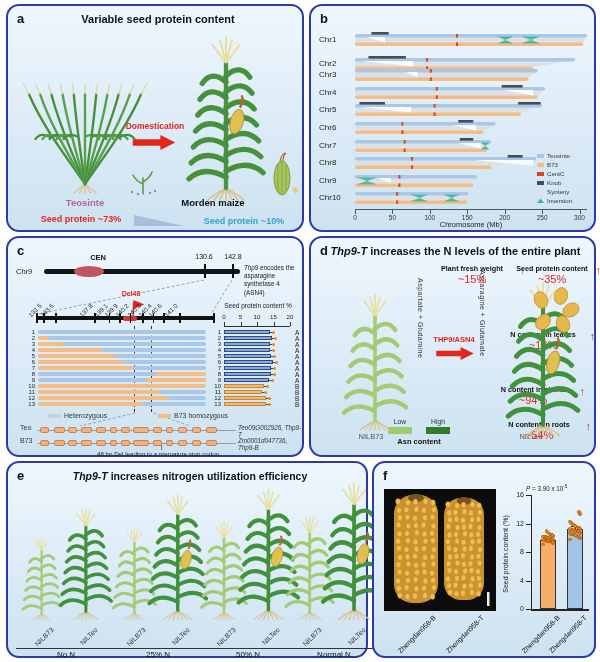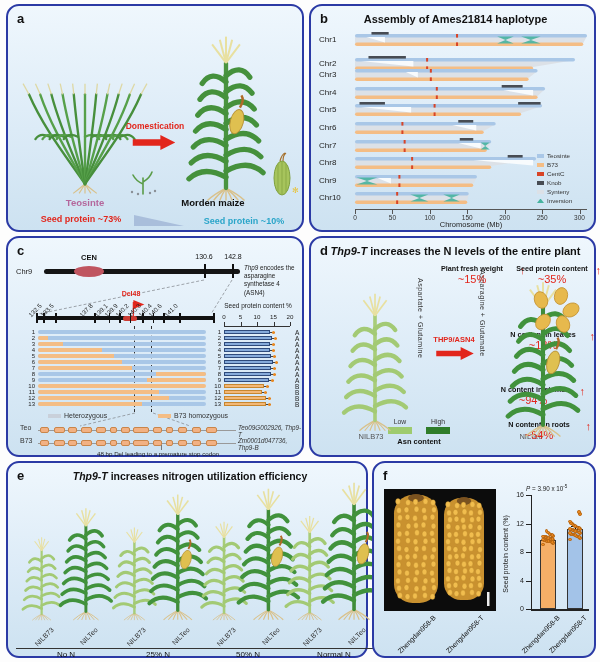--- a/index.html
+++ b/index.html
@@ -20,20 +20,21 @@
   .legend-sw{display:inline-block;width:7px;height:4.5px;margin-right:3px;}
   .vtext{writing-mode:vertical-rl;font-size:7px;color:#333;letter-spacing:0.5px;}
 </style>
 </head>
 <body>
 
 <div id="fig">
 
   <div class="panel" id="pa" style="left:6px;top:4px;width:298px;height:228px;">
     <div class="letter">a</div>
+    <div class="ptitle">Variable seed protein content</div>
     <div class="abs" style="left:104px;top:115px;width:86px;text-align:center;font-weight:bold;font-size:8.5px;color:#e2261c;">Domestication</div>
     <div class="abs" style="left:22px;top:191px;width:110px;text-align:center;font-weight:bold;font-size:9.5px;color:#b4679c;">Teosinte</div>
     <div class="abs" style="left:150px;top:191px;width:110px;text-align:center;font-weight:bold;font-size:9.5px;color:#111;">Morden maize</div>
     <div class="abs" style="left:22px;top:208px;width:102px;text-align:center;font-weight:bold;font-size:9px;color:#e2261c;">Seed protein ~73%</div>
     <div class="abs" style="left:126px;top:209px;width:50px;height:11px;background:#a9bedb;clip-path:polygon(0 0,100% 100%,0 100%);"></div>
     <div class="abs" style="left:180px;top:210px;width:112px;text-align:center;font-weight:bold;font-size:9px;color:#2aa5c9;">Seed protein ~10%</div>
     <div class="abs" style="left:284px;top:180px;font-size:8px;color:#e8c33a;">✻</div>
   <svg viewBox="0 0 100 110" width="118" height="135" style="position: absolute; left: 18px; top: 55px; overflow: visible;">
         <path d="M50 102 q-6 5 -10 8" stroke="#d9c18a" stroke-width="1" fill="none"></path>
         <path d="M50 102 q-3 5 -5 8" stroke="#d9c18a" stroke-width="1" fill="none"></path>
@@ -117,21 +118,20 @@
         <path d="M8 12 L8 40 M12 10 L12 42 M16 12 L16 40" stroke="#8cab47" stroke-width="1" fill="none"></path>
         <path d="M10 9 q2 -7 5 -8 M13 9 q0 -6 3 -8" stroke="#a5702c" stroke-width="1.2" fill="none"></path>
       </svg>
       <svg viewBox="0 0 40 16" width="76" height="17" style="position: absolute; left: 108px; top: 128px; overflow: visible;">
         <polygon points="0,5 26,5 26,1 40,8 26,15 26,11 0,11" fill="#e2261c"></polygon>
       </svg>
     </div>
 
   <div class="panel" id="pb" style="left:309px;top:4px;width:287px;height:228px;">
     <div class="letter">b</div>
-    <div class="ptitle">Assembly of Ames21814 haplotype</div>
     <div class="abs" id="pb-rows" style="left:0;top:26px;right:0;">
         <div class="abs" style="left: 0px; top: 0px; width: 283px; height: 17px;">
           <div class="abs chr-label" style="left: 8px; top: 3px; width: 34px;">Chr1</div>
           <svg viewBox="0 0 238 16" width="238" height="16" style="position: absolute; left: 44px; top: 0px; overflow: visible;">
             <polygon points="0,4 232,4 228.25806451612905,11 0,11" fill="#dce1e7"></polygon>
             <rect x="0" y="2" width="232" height="3.6" rx="1.8" fill="#a9c7e7"></rect>
             <rect x="0" y="10.4" width="228.25806451612905" height="3.6" rx="1.8" fill="#f4bd85"></rect>
             <polygon points="11.225806451612904,5 29.935483870967744,5 29.935483870967744,10.5" fill="#f8fbfd"></polygon>
             <rect x="16.46451612903226" y="0" width="17.212903225806453" height="2.6" fill="#474c54"></rect>
             <rect x="101.03225806451613" y="2" width="2" height="3.6" fill="#d84427"></rect>
@@ -282,21 +282,21 @@
         <div style="height: 9px; font-size: 6.2px; color: rgb(51, 51, 51); white-space: nowrap;"><span class="legend-sw" style="background: rgb(70, 179, 159); clip-path: polygon(50% 0px, 0px 100%, 100% 100%);"></span><span>Inversion</span></div>
       </div>
   </div>
 
   <div class="panel" id="pc" style="left:6px;top:236px;width:298px;height:221px;">
     <div class="letter">c</div>
 
     <div class="abs" style="left:8px;top:29px;font-size:7.5px;color:#222;">Chr9</div>
     <div class="abs" style="left:36px;top:31px;width:196px;height:5px;background:#151515;border-radius:2.5px;"></div>
     <div class="abs" style="left:66px;top:27.5px;width:30px;height:11px;background:#bf5560;border-radius:50%;"></div>
-    <div class="abs" style="left:64px;top:15px;width:34px;text-align:center;font-weight:bold;font-size:7.5px;">CEN</div>
+    <div class="abs" style="left:64px;top:15px;width:34px;text-align:right;font-weight:bold;font-size:7.5px;">CEN</div>
     <div class="abs" style="left:196px;top:26px;width:1.5px;height:14px;background:#111;"></div>
     <div class="abs" style="left:224px;top:26px;width:1.5px;height:14px;background:#111;"></div>
     <div class="abs" style="left:182px;top:15px;width:28px;text-align:center;font-size:7px;">130.6</div>
     <div class="abs" style="left:211px;top:15px;width:28px;text-align:center;font-size:7px;">142.8</div>
 
     <div class="abs" style="left:236px;top:26px;width:58px;font-size:6.3px;line-height:1.3;color:#222;">
       <span class="it">Thp9</span><span> encodes the</span>
       <span>asparagine synthetase 4 (ASN4)</span>
     </div>
 

